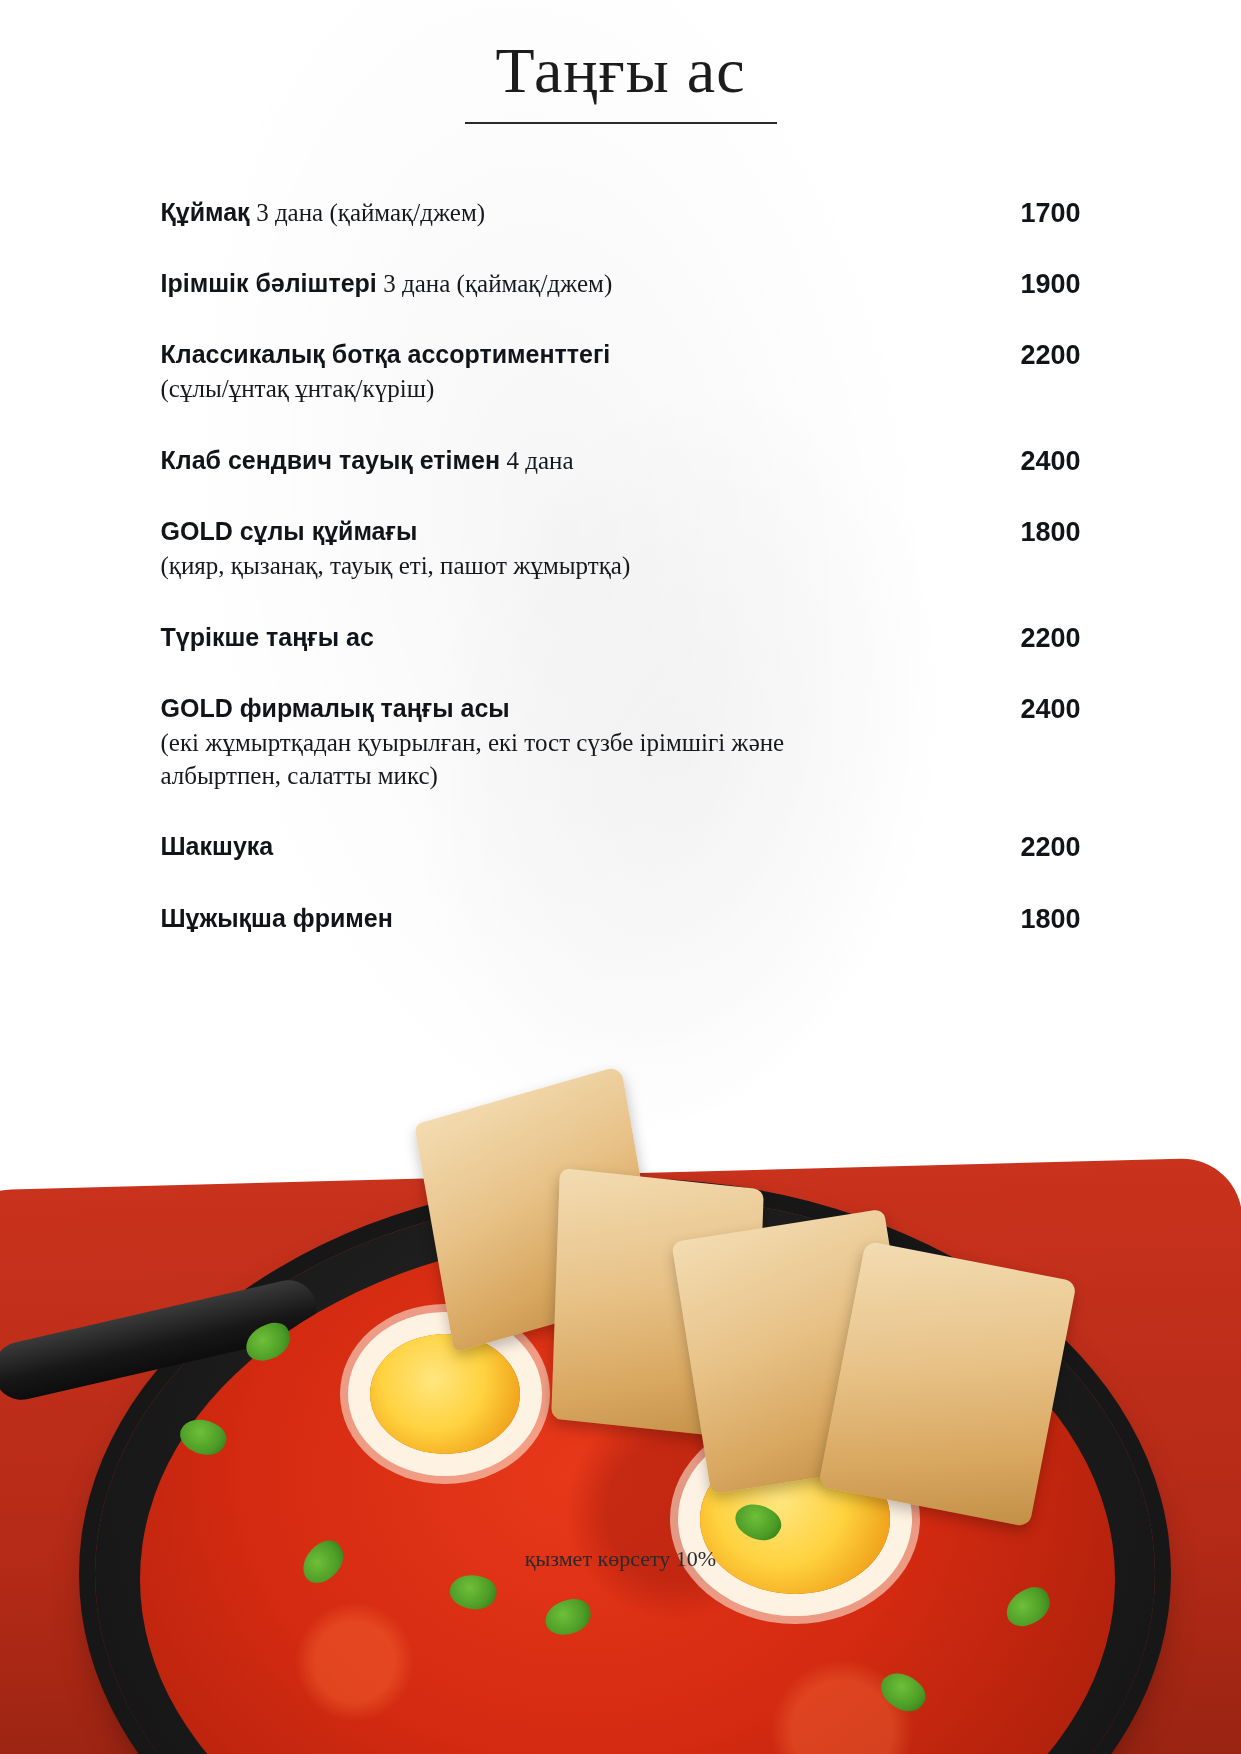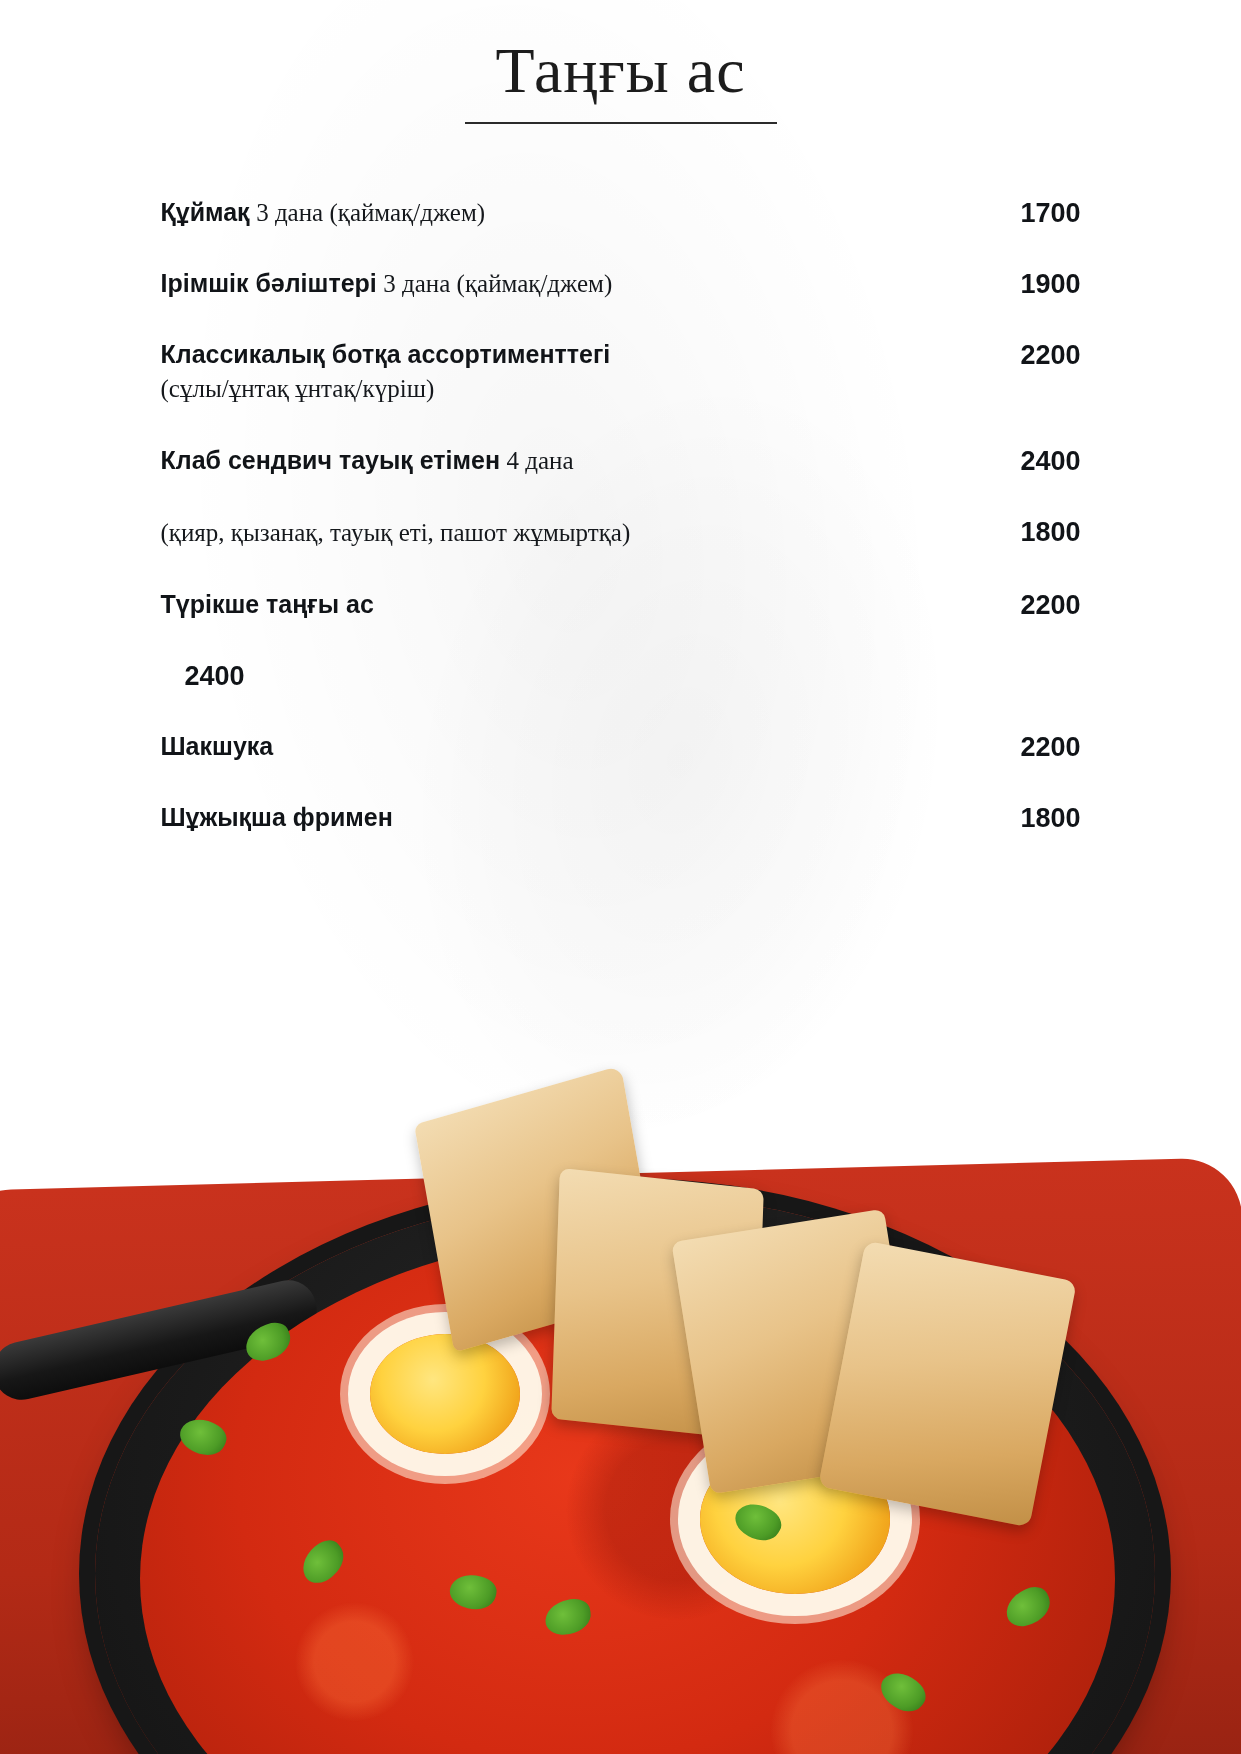--- a/index.html
+++ b/index.html
@@ -299,36 +299,47 @@
         <div class="item-line">
           <span class="item-name">Клаб сендвич тауық етімен</span>
           <span class="item-qty"> 4 дана</span>
         </div>
       </div>
       <div class="item-price">2400</div>
     </div>
 
     <div class="menu-item">
       <div class="item-text">
+        <div class="item-line">
+          <span class="item-name">GOLD сұлы құймағы</span>
+          <span class="item-qty"></span>
+        </div>
         <div class="item-desc">(қияр, қызанақ, тауық еті, пашот жұмыртқа)</div>
       </div>
       <div class="item-price">1800</div>
     </div>
 
     <div class="menu-item">
       <div class="item-text">
         <div class="item-line">
           <span class="item-name">Түрікше таңғы ас</span>
           <span class="item-qty"></span>
         </div>
       </div>
       <div class="item-price">2200</div>
     </div>
 
     <div class="menu-item">
+      <div class="item-text">
+        <div class="item-line">
+          <span class="item-name">GOLD фирмалық таңғы асы</span>
+          <span class="item-qty"></span>
+        </div>
+        <div class="item-desc">(екі жұмыртқадан қуырылған, екі тост сүзбе ірімшігі және албыртпен, салатты микс)</div>
+      </div>
       <div class="item-price">2400</div>
     </div>
 
     <div class="menu-item">
       <div class="item-text">
         <div class="item-line">
           <span class="item-name">Шакшука</span>
           <span class="item-qty"></span>
         </div>
       </div>
@@ -367,14 +378,15 @@
     <div class="herb" style="left:245px; bottom:395px;"></div>
     <div class="herb" style="left:180px; bottom:300px; transform:rotate(25deg);"></div>
     <div class="herb" style="left:300px; bottom:175px; transform:rotate(-40deg);"></div>
     <div class="herb" style="left:450px; bottom:145px; transform:rotate(15deg);"></div>
     <div class="herb" style="left:545px; bottom:120px; transform:rotate(-10deg);"></div>
     <div class="herb" style="left:735px; bottom:215px; transform:rotate(30deg);"></div>
     <div class="herb" style="left:1005px; bottom:130px; transform:rotate(-25deg);"></div>
     <div class="herb" style="left:880px; bottom:45px; transform:rotate(40deg);"></div>
   </div>
 
+  <div class="service-note">қызмет көрсету 10%</div>
 
 </div>
 
 </body></html>

